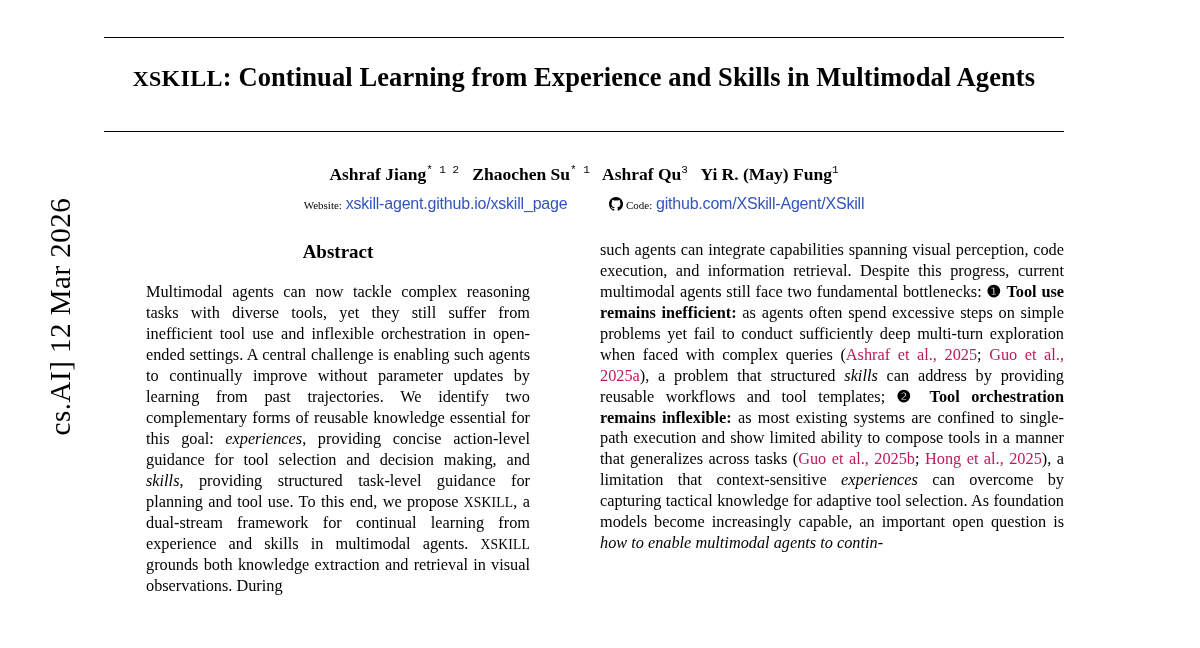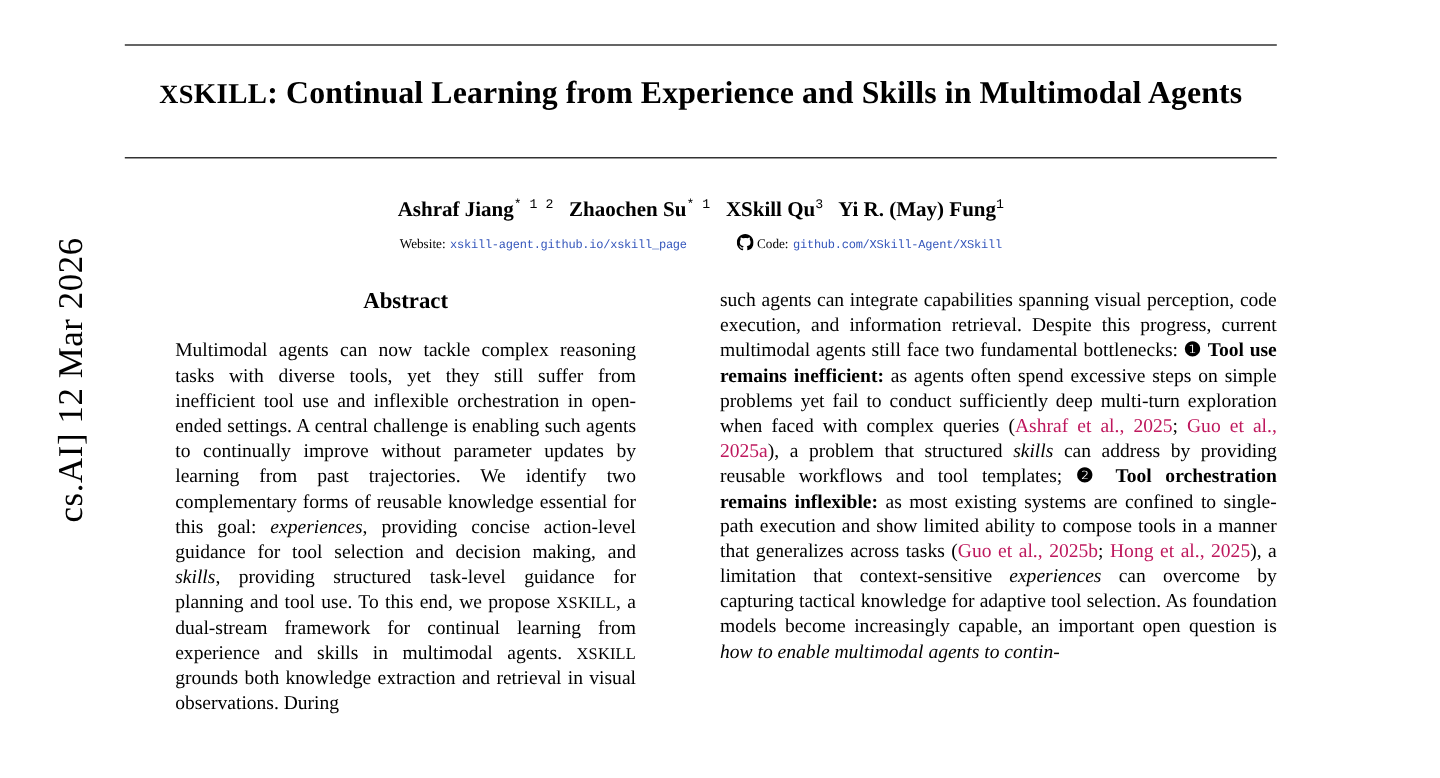--- a/index.html
+++ b/index.html
@@ -80,22 +80,22 @@
     top: 195px;
     width: 960px;
     text-align: center;
     font-size: 15px;
   }
   .links .lbl {
     font-weight: normal;
     font-size: 11px;
   }
   .mono {
-    font-family: Liberation Mono, monospace;
-    font-size: 10px;
+    font-family: Liberation Sans, sans-serif;
+    font-size: 16px;
     color: #3355bb;
     letter-spacing: -0.2px;
   }
   .gap { display: inline-block; width: 34px; }
   .gh-icon {
     display: inline-block;
     vertical-align: -2px;
     margin-right: 3px;
   }
 
@@ -142,21 +142,21 @@
 
   <div class="title">
     <span class="sc">XS</span><span class="sc" style="font-size:24px;">KILL</span><span>: Continual Learning from Experience and Skills in Multimodal Agents</span>
   </div>
 
   <div class="rule bottom"></div>
 
   <div class="authors">
     <span><span>Ashraf Jiang</span><sup>* 1 2</sup></span>&nbsp;&nbsp;
     <span><span>Zhaochen Su</span><sup>* 1</sup></span>&nbsp;&nbsp;
-    <span><span>XSkill Qu</span><sup>3</sup></span>&nbsp;&nbsp;
+    <span><span>Ashraf Qu</span><sup>3</sup></span>&nbsp;&nbsp;
     <span><span>Yi R. (May) Fung</span><sup>1</sup></span>
   </div>
 
   <div class="links">
     <span class="lbl">Website:</span>
     <span class="mono">xskill-agent.github.io/xskill_page</span>
     <span class="gap"></span>
     <span class="gh-icon">
       <svg width="14" height="14" viewBox="0 0 16 16" aria-hidden="true">
         <path fill="#000" d="M8 0C3.58 0 0 3.58 0 8c0 3.54 2.29 6.53 5.47 7.59.4.07.55-.17.55-.38 0-.19-.01-.82-.01-1.49-2.01.37-2.53-.49-2.69-.94-.09-.23-.48-.94-.82-1.13-.28-.15-.68-.52-.01-.53.63-.01 1.08.58 1.23.82.72 1.21 1.87.87 2.33.66.07-.52.28-.87.51-1.07-1.78-.2-3.64-.89-3.64-3.95 0-.87.31-1.59.82-2.15-.08-.2-.36-1.02.08-2.12 0 0 .67-.21 2.2.82a7.4 7.4 0 0 1 2-.27c.68 0 1.36.09 2 .27 1.53-1.04 2.2-.82 2.2-.82.44 1.1.16 1.92.08 2.12.51.56.82 1.27.82 2.15 0 3.07-1.87 3.75-3.65 3.95.29.25.54.73.54 1.48 0 1.07-.01 1.93-.01 2.2 0 .21.15.46.55.38A8.01 8.01 0 0 0 16 8c0-4.42-3.58-8-8-8z"></path>

